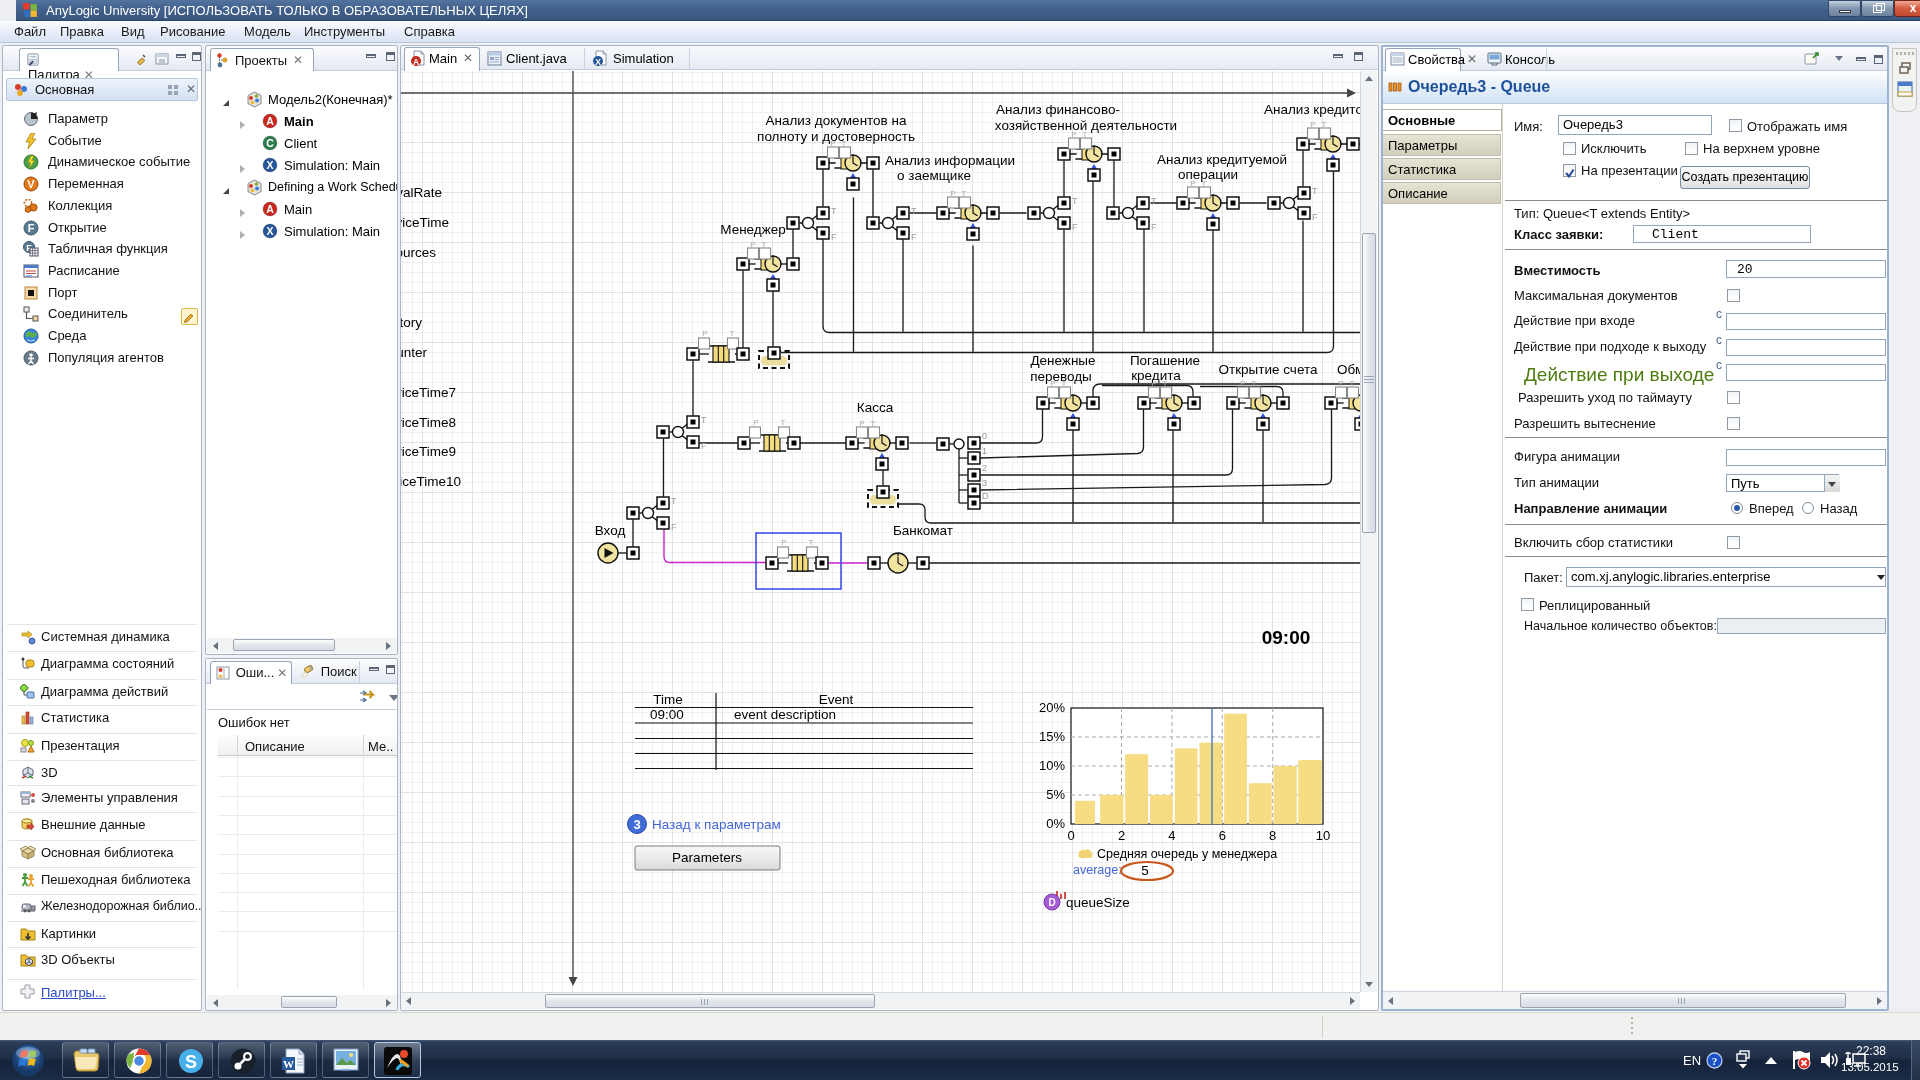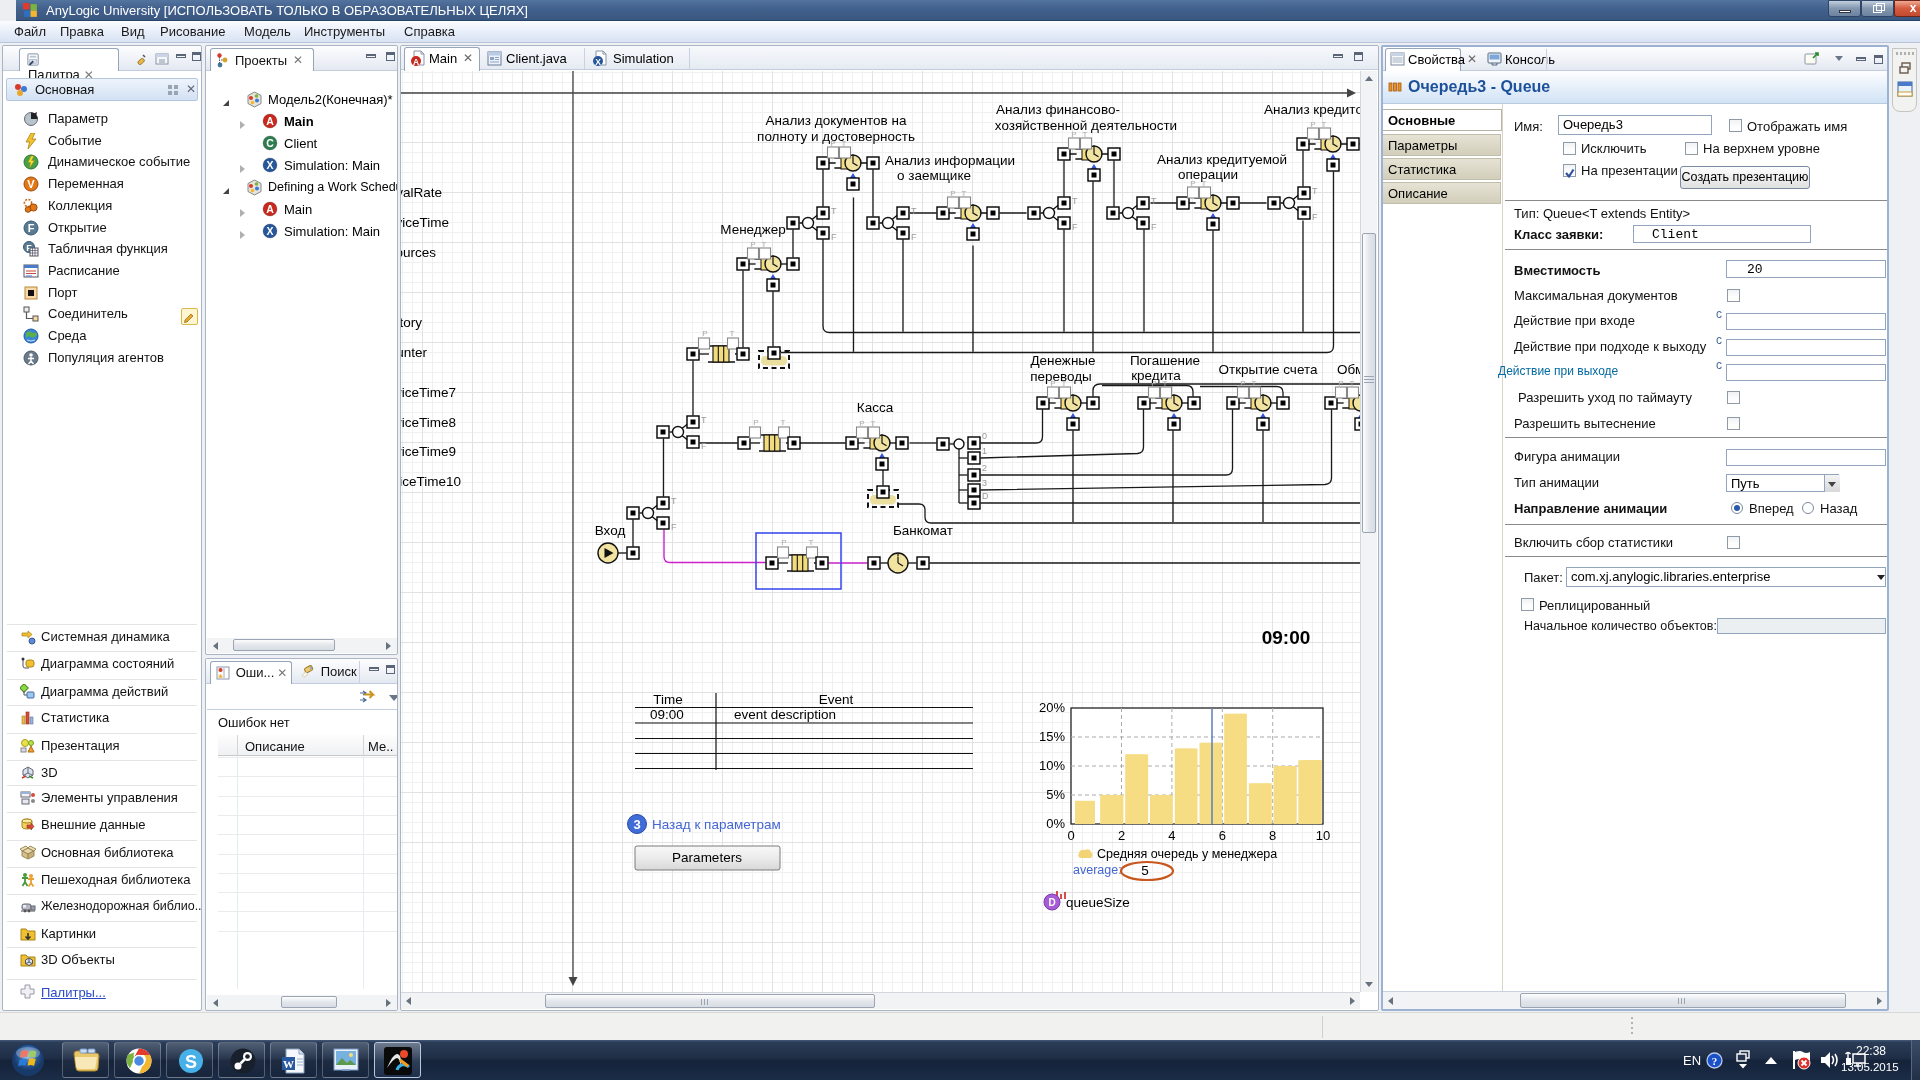--- a/index.html
+++ b/index.html
@@ -765,30 +765,30 @@
             <path d="M2,5 l3,3.5 L9.5,1.5" stroke="#31529e" stroke-width="2.2" fill="none"></path>
           </svg></div>
         <div class="abs" style="left:198px;top:116px;font-size:13px;font-weight:normal;color:#111;white-space:nowrap">На презентации</div>
         <div class="abs" style="left:297px;top:119px;width:130px;height:23px;background:linear-gradient(180deg,#fdfdfd,#e0e0e0);border:1px solid #7a8aa0;border-radius:3px;font-size:12.5px;text-align:center;padding-top:3px;white-space:nowrap">Создать презентацию</div>
         <div class="abs" style="left:122px;top:153px;width:382px;height:1px;background:#8a8a8a"></div>
         <div class="abs" style="left:131px;top:159px;font-size:13px;font-weight:normal;color:#111;white-space:nowrap">Тип: Queue&lt;T extends Entity&gt;</div>
         <div class="abs" style="left:131px;top:180px;font-size:13px;font-weight:bold;color:#111;white-space:nowrap">Класс заявки:</div>
         <div class="abs" style="left:250px;top:178px;width:178px;height:18px;border:1px solid #93a5bd;background:#fff;font-size:13px;font-family:'Liberation Mono',monospace;padding:1px 0 0 18px;overflow:hidden">Client</div>
         <div class="abs" style="left:122px;top:202px;width:382px;height:1px;background:#8a8a8a"></div>
         <div class="abs" style="left:131px;top:216px;font-size:13px;font-weight:bold;color:#111;white-space:nowrap">Вместимость</div>
-        <div class="abs" style="left:343px;top:213px;width:160px;height:18px;border:1px solid #93a5bd;background:#fff;font-size:13px;font-family:'Liberation Mono',monospace;padding:1px 0 0 20px;overflow:hidden">20</div>
+        <div class="abs" style="left:343px;top:213px;width:160px;height:18px;border:1px solid #93a5bd;background:#fff;font-size:13px;font-family:'Liberation Mono',monospace;padding:1px 0 0 10px;overflow:hidden">20</div>
         <div class="abs" style="left:131px;top:241px;font-size:13px;font-weight:normal;color:#111;white-space:nowrap">Максимальная документов</div>
         <div class="abs" style="left:344px;top:242px;width:13px;height:13px;border:1px solid #8e9aa5;background:linear-gradient(180deg,#f0f2f4,#fdfdfd 60%)"></div>
         <div class="abs" style="left:131px;top:266px;font-size:13px;font-weight:normal;color:#111;white-space:nowrap">Действие при входе</div>
         <div class="abs" style="left:333px;top:260px;font-size:12px;font-weight:normal;color:#4a6a9a;white-space:nowrap">c</div>
         <div class="abs" style="left:343px;top:266px;width:160px;height:17px;border:1px solid #93a5bd;background:#fff;font-size:13px;font-family:'Liberation Sans',monospace;padding:1px 0 0 4px;overflow:hidden"></div>
         <div class="abs" style="left:131px;top:292px;font-size:13px;font-weight:normal;color:#111;white-space:nowrap">Действие при подходе к выходу</div>
         <div class="abs" style="left:333px;top:286px;font-size:12px;font-weight:normal;color:#4a6a9a;white-space:nowrap">c</div>
         <div class="abs" style="left:343px;top:292px;width:160px;height:17px;border:1px solid #93a5bd;background:#fff;font-size:13px;font-family:'Liberation Sans',monospace;padding:1px 0 0 4px;overflow:hidden"></div>
-        <div class="abs" style="left:115px;top:317px;font-size:12px;font-weight:normal;color:#0369a1;white-space:nowrap">Действие при выходе</div>
+        <div class="abs" style="left:141px;top:317px;font-size:19px;font-weight:normal;color:#4d7c0f;white-space:nowrap">Действие при выходе</div>
         <div class="abs" style="left:333px;top:311px;font-size:12px;font-weight:normal;color:#4a6a9a;white-space:nowrap">c</div>
         <div class="abs" style="left:343px;top:317px;width:160px;height:17px;border:1px solid #93a5bd;background:#fff;font-size:13px;font-family:'Liberation Sans',monospace;padding:1px 0 0 4px;overflow:hidden"></div>
         <div class="abs" style="left:135px;top:343px;font-size:13px;font-weight:normal;color:#111;white-space:nowrap">Разрешить уход по таймауту</div>
         <div class="abs" style="left:344px;top:344px;width:13px;height:13px;border:1px solid #8e9aa5;background:linear-gradient(180deg,#f0f2f4,#fdfdfd 60%)"></div>
         <div class="abs" style="left:131px;top:369px;font-size:13px;font-weight:normal;color:#111;white-space:nowrap">Разрешить вытеснение</div>
         <div class="abs" style="left:344px;top:370px;width:13px;height:13px;border:1px solid #8e9aa5;background:linear-gradient(180deg,#f0f2f4,#fdfdfd 60%)"></div>
         <div class="abs" style="left:122px;top:390px;width:382px;height:1px;background:#8a8a8a"></div>
         <div class="abs" style="left:131px;top:402px;font-size:13px;font-weight:normal;color:#111;white-space:nowrap">Фигура анимации</div>
         <div class="abs" style="left:343px;top:402px;width:160px;height:17px;border:1px solid #93a5bd;background:#fff;font-size:13px;font-family:'Liberation Sans',monospace;padding:1px 0 0 4px;overflow:hidden"></div>
         <div class="abs" style="left:131px;top:428px;font-size:13px;font-weight:normal;color:#111;white-space:nowrap">Тип анимации</div>

